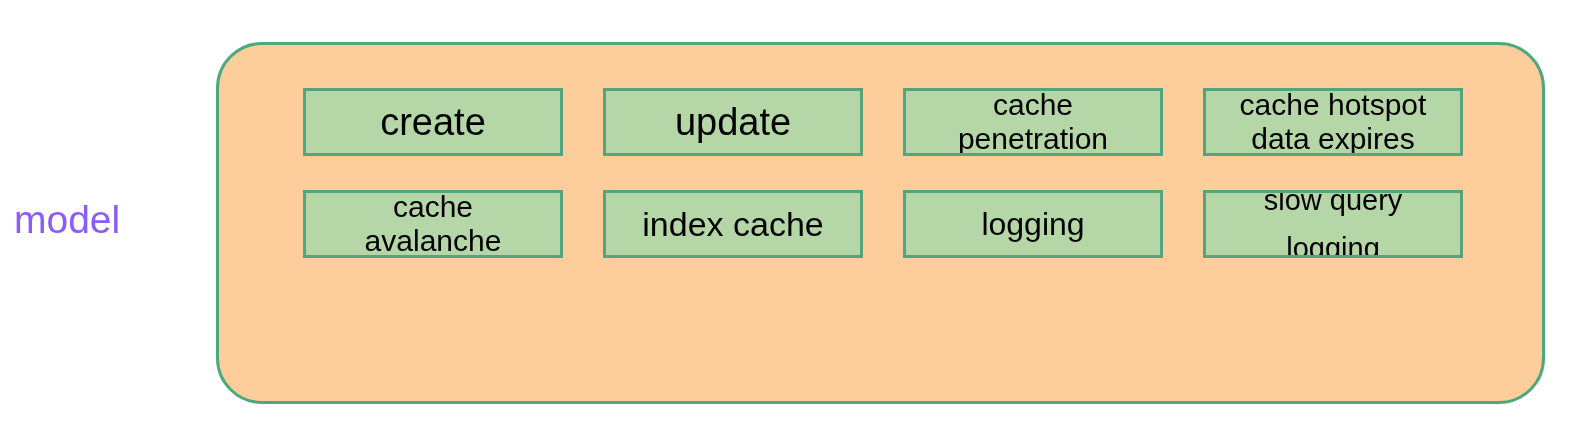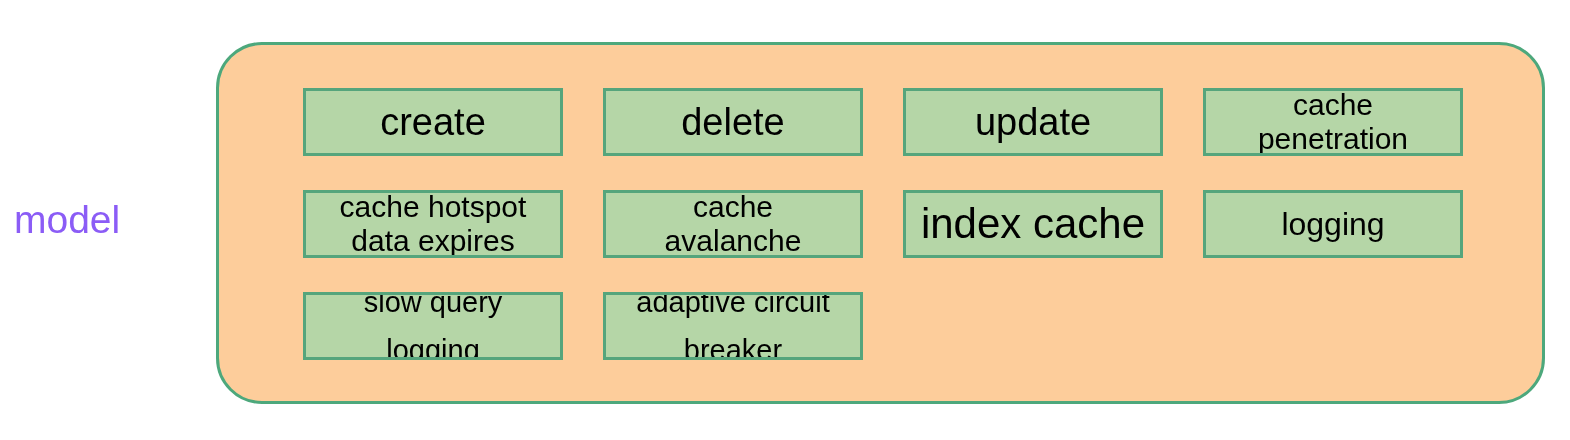--- a/index.html
+++ b/index.html
@@ -93,40 +93,37 @@
   }
   .row-three .cell-text {
     font-size: 29px;
     line-height: 48px;
   }
   .cell.single-big .cell-text {
     font-size: 32px;
     line-height: 38px;
   }
   .cell.single-mid .cell-text {
-    font-size: 42px;
+    font-size: 34px;
     line-height: 38px;
   }
 </style>
 </head>
 <body>
 
 <div id="canvas">
 
   <div class="side-label">model</div>
 
   <div class="group-container">
 
     <div class="grid">
 
       <div class="cell row-op">
         <span class="cell-text">create</span>
-      </div>
-      <div class="cell row-op">
-        <span class="cell-text">delete</span>
       </div>
       <div class="cell row-op">
         <span class="cell-text">update</span>
       </div>
 
       <div class="cell row-two">
         <span class="cell-text">cache
 penetration</span>
       </div>
       <div class="cell row-two">
@@ -141,20 +138,16 @@
         <span class="cell-text">index cache</span>
       </div>
 
       <div class="cell row-three single-big">
         <span class="cell-text">logging</span>
       </div>
       <div class="cell row-three">
         <span class="cell-text">slow query
 logging</span>
       </div>
-      <div class="cell row-three">
-        <span class="cell-text">adaptive circuit
-breaker</span>
-      </div>
 
     </div>
   </div>
 </div>
 
 </body></html>

